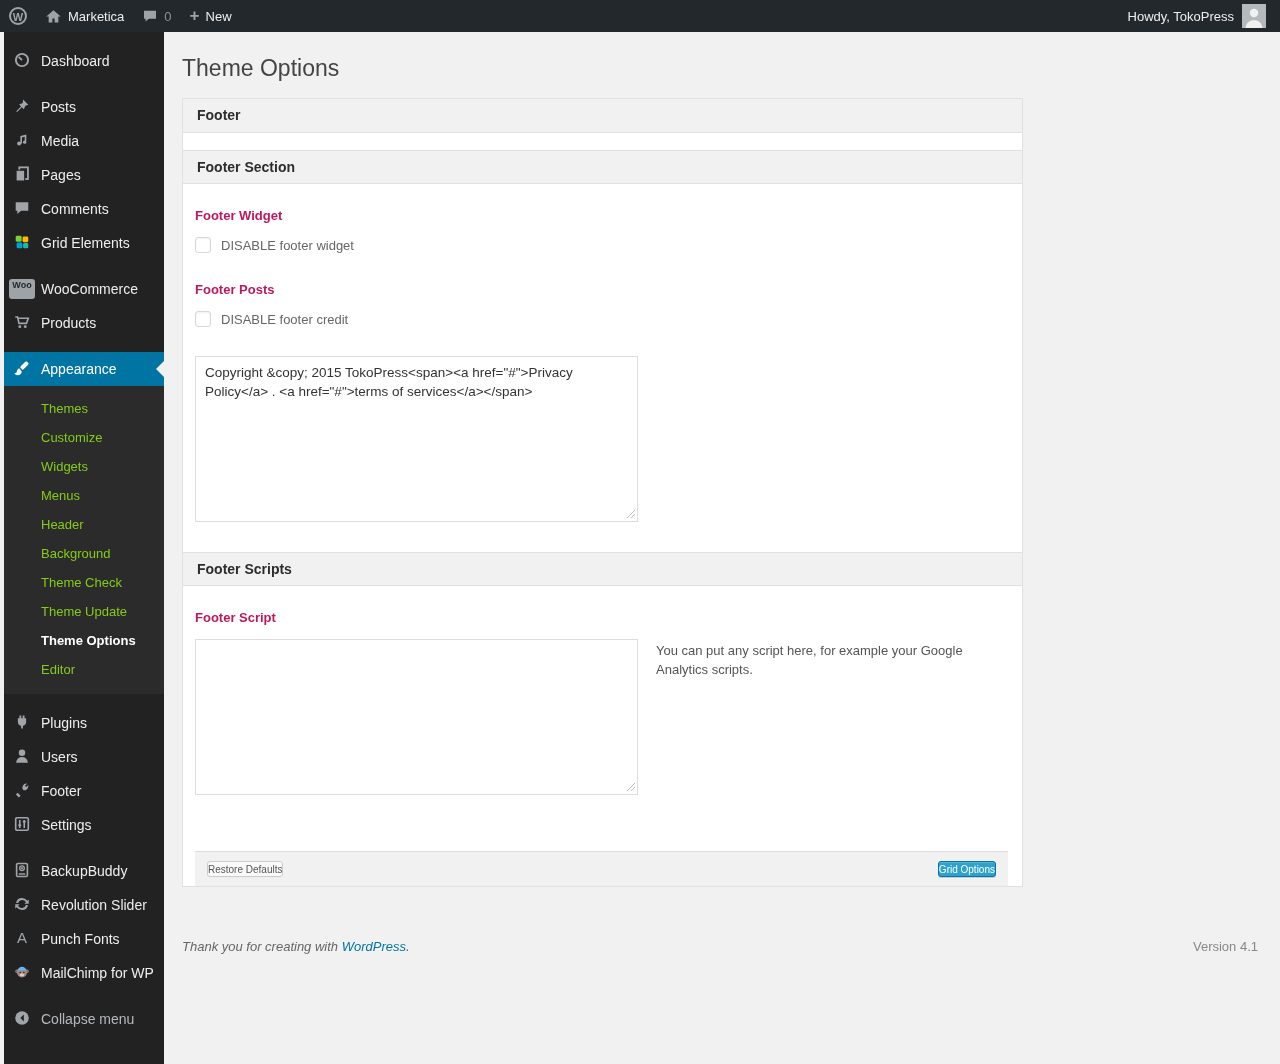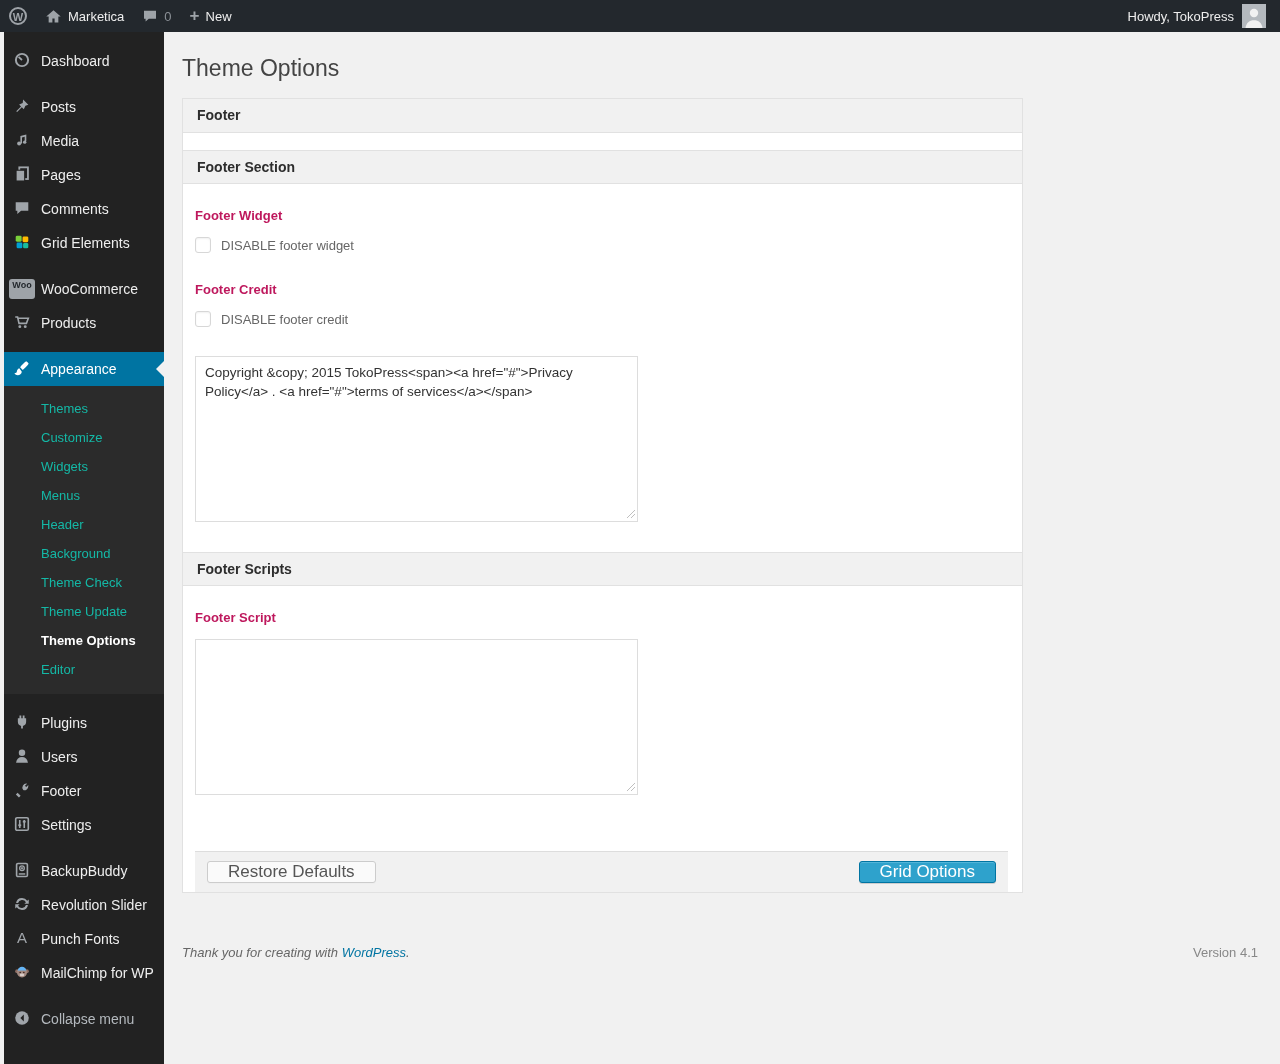--- a/index.html
+++ b/index.html
@@ -37,21 +37,21 @@
   .mi .ic svg { display:block; }
   .mi-label { white-space:nowrap; }
   .gap { height:12px; }
   .mi.active { background:#0074a2; color:#fff; }
   .mi.active .ic { color:#fff; }
   .mi.active::after {
     content:""; position:absolute; right:0; top:50%; margin-top:-8px;
     border:8px solid transparent; border-right-color:#f1f1f1;
   }
   .submenu { background:#2b2b2b; padding:8px 0 10px; }
-  .smi { padding:7px 0 7px 37px; font-size:13px; color:#14b8a6; cursor:pointer; }
+  .smi { padding:7px 0 7px 37px; font-size:13px; color:#84cc16; cursor:pointer; }
   .smi.current { color:#fff; font-weight:700; }
   .woo-badge { background:#9ea3a8; color:#23282d; font-size:9px; font-weight:700; border-radius:3px; padding:2px 3px; line-height:1; }
   .letter-a { color:#a0a5aa; font-size:15px; }
 
   
   .page { position:absolute; top:32px; left:160px; right:0; bottom:0; padding:22px 22px 0 22px; overflow:hidden; }
   h1.page-title { font-size:23px; font-weight:400; color:#444; margin:0 0 15px 0; line-height:29px; }
 
   .tabs { border-bottom:1px solid #ccc; padding-left:8px; height:36px; }
   .tab {
@@ -90,21 +90,21 @@
   }
   .ta-credit { height:166px; }
   .ta-script { height:156px; }
   .script-row { display:flex; align-items:flex-start; }
   .help-text { width:320px; margin-left:18px; font-size:13px; color:#555; line-height:1.45; padding-top:3px; }
 
   .pfoot {
     margin-top:56px; background:#f1f1f1; border-top:1px solid #ddd;
     padding:9px 12px; display:flex; justify-content:space-between; align-items:center;
   }
-  .btn { font-size:17px; height:22px; padding:0 20px; border-radius:3px; cursor:pointer; font-family:inherit; }
+  .btn { font-size:10px; height:16px; padding:0 0; border-radius:3px; cursor:pointer; font-family:inherit; }
   .btn-secondary { background:#fafafa; border:1px solid #ccc; color:#555; box-shadow:0 1px 0 #eee; }
   .btn-primary {
     background:#2ea2cc; border:1px solid #0074a2; color:#fff;
     box-shadow:inset 0 1px 0 rgba(120,200,230,.5), 0 1px 0 rgba(0,0,0,.15);
   }
 
   .page-footer { display:flex; justify-content:space-between; align-items:baseline; margin-top:52px; font-size:13px; }
   .thanks { color:#666; font-style:italic; }
   .thanks a { color:#0074a2; text-decoration:none; font-style:italic; cursor:pointer; }
   .version { color:#888; }
@@ -342,39 +342,40 @@
     <div class="pgap"></div>
     <div class="phead mid">Footer Section</div>
 
     <div class="pbody">
       <span class="field-label">Footer Widget</span>
       <label class="chkrow">
         <input type="checkbox" class="wp-check" style="">
         <span>DISABLE footer widget</span>
       </label>
 
-      <span class="field-label">Footer Credit</span>
+      <span class="field-label">Footer Posts</span>
       <label class="chkrow">
         <input type="checkbox" class="wp-check" style="">
         <span>DISABLE footer credit</span>
       </label>
 
       <span class="ta-wrap">
         <textarea class="wp-ta ta-credit" spellcheck="false" style="">Copyright &amp;copy; 2015 TokoPress&lt;span&gt;&lt;a href="#"&gt;Privacy Policy&lt;/a&gt; . &lt;a href="#"&gt;terms of services&lt;/a&gt;&lt;/span&gt;</textarea>
       </span>
     </div>
 
     <div class="phead mid">Footer Scripts</div>
 
     <div class="pbody" style="padding-bottom:0">
       <span class="field-label">Footer Script</span>
       <div class="script-row">
         <span class="ta-wrap">
           <textarea class="wp-ta ta-script" spellcheck="false" style=""></textarea>
         </span>
+        <div class="help-text">You can put any script here, for example your Google Analytics scripts.</div>
       </div>
       <div class="pfoot">
         <button class="btn btn-secondary">Restore Defaults</button>
         <button class="btn btn-primary">Grid Options</button>
       </div>
     </div>
   </div>
 
   <div class="page-footer">
     <span class="thanks">

